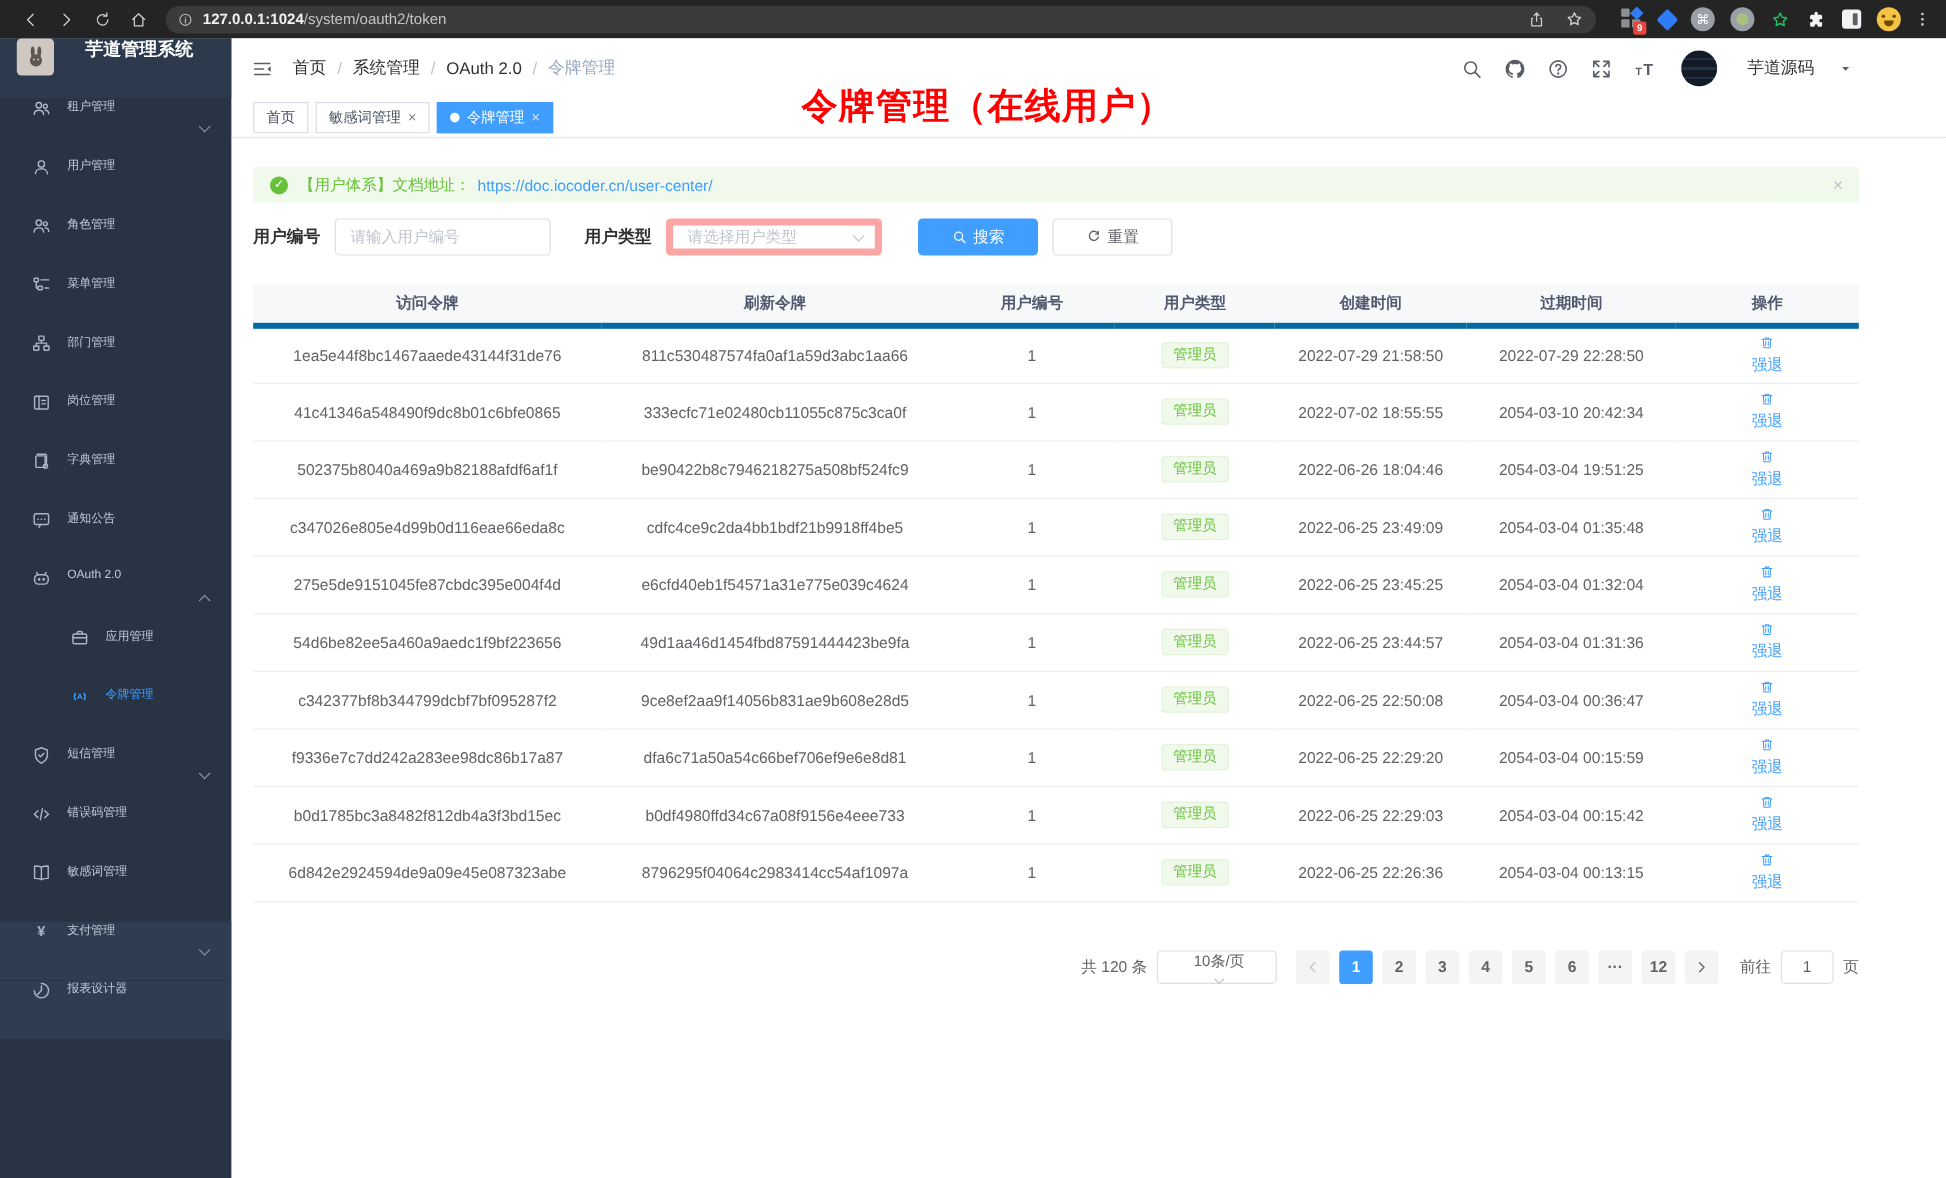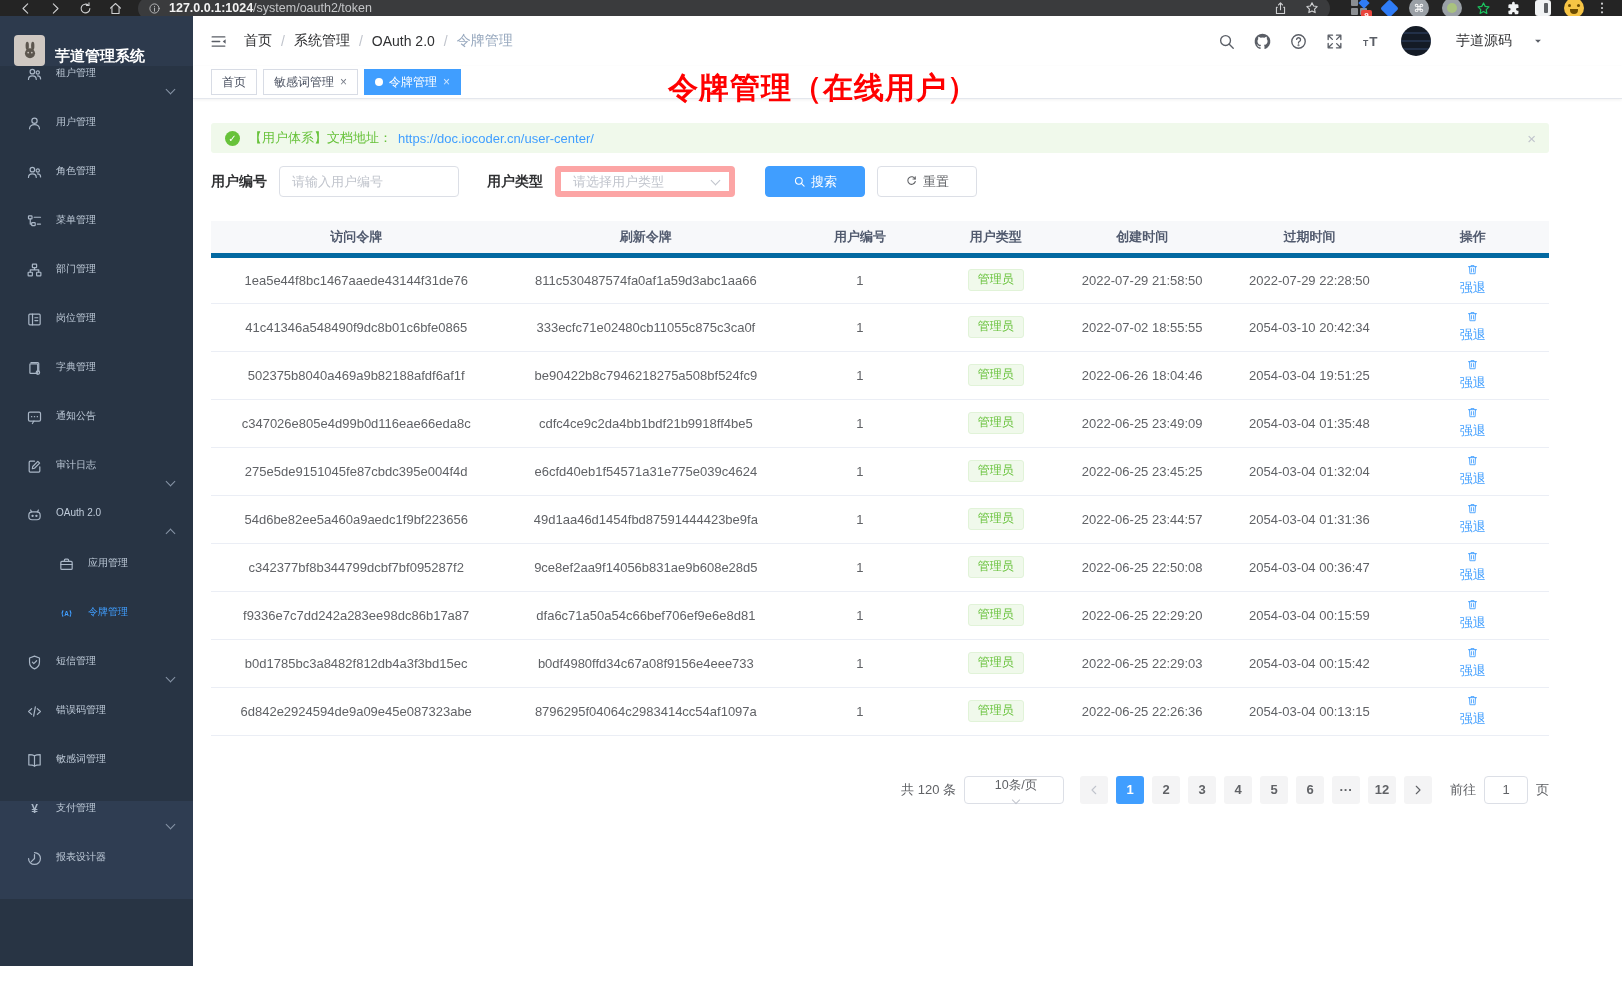--- a/index.html
+++ b/index.html
@@ -3,21 +3,21 @@
 <meta charset="utf-8">
 <style>
   * { box-sizing: border-box; margin: 0; padding: 0; }
   html,body { width:1622px; height:982px; overflow:hidden;
     font-family:"Liberation Sans","DejaVu Sans",sans-serif; background:#fff; position:relative; }
 
   .ic { width:17px; height:17px; display:block; stroke:currentColor; fill:none;
         stroke-width:1.7; stroke-linecap:round; stroke-linejoin:round; }
 
   
-  .chrome { height:16px; background:#242424; display:flex; align-items:center; padding:0 12px 0 10px; }
+  .chrome { height:32px; background:#242424; display:flex; align-items:center; padding:0 12px 0 10px; }
   .chrome .nav-ic { width:30px; display:flex; justify-content:center; color:#cfd0d2; }
   .chrome .nav-ic .ic { width:15px; height:15px; }
   .omnibox { flex:1; height:23px; margin:0 10px 0 8px; background:#3a3b3d; border-radius:12px;
              display:flex; align-items:center; padding:0 10px; color:#bdbec0; font-size:12.5px; }
   .omnibox .ic { width:13px; height:13px; }
   .url-host { color:#f2f2f2; font-weight:700; margin-left:8px; }
   .url-path { color:#c4c5c7; }
   .omni-spacer { flex:1; }
   .omni-ic { margin-left:16px; color:#cfd0d2; display:flex; }
   .ext-cluster { display:flex; align-items:center; gap:13px; margin:0 10px; }
@@ -38,21 +38,21 @@
   .ext-face { width:20px; height:20px; border-radius:50%; background:#f6c445; position:relative; }
   .ext-face::before { content:""; position:absolute; left:4px; top:6px; width:3px; height:3px; border-radius:50%;
                       background:#6d4c00; box-shadow:9px 0 0 #6d4c00; }
   .ext-face::after { content:""; position:absolute; left:6px; top:11px; width:8px; height:5px; background:#6d4c00;
                      border-radius:0 0 8px 8px; }
   .chrome-menu { color:#cfd0d2; display:flex; }
 
   
   .app { display:flex; height:950px; }
   .sidebar { width:193px; background:#283444; flex:none; display:flex; flex-direction:column; }
-  .logo { height:50px; background:#2d3a4d; display:flex; align-items:flex-end; gap:10px; padding-left:14px; flex:none; }
+  .logo { height:50px; background:#2d3a4d; display:flex; align-items:flex-start; gap:26px; padding-left:14px; flex:none; }
   .logo-avatar { width:31px; height:31px; border-radius:4px; background:#cfc8c2; display:flex; align-items:center; justify-content:center; color:#5d564f; }
   .logo-title { color:#fff; font-size:15px; font-weight:700; }
   .menu { flex:1; }
   .menu-item { display:flex; align-items:flex-start; height:49px; padding:0 16px 0 26px; color:#bfcbd9;
                font-size:10px; position:relative; cursor:pointer; }
   .menu-item .mi { width:18px; margin-right:12px; display:flex; color:#a9b6c6; }
   .menu-item.sub { padding-left:58px; }
   .menu-item.active { color:#409eff; }
   .menu-item.active .mi { color:#409eff; }
   .menu-item.alt { background:#2f3d52; }
@@ -449,29 +449,20 @@
           <span class="mi">
             <svg class="ic" viewBox="0 0 24 24">
               <use href="#sym-chat"></use>
             </svg>
           </span>
           <span>通知公告</span>
         </div>
         <div class="menu-item">
           <span class="mi">
             <svg class="ic" viewBox="0 0 24 24">
-              <use href="#sym-edit"></use>
-            </svg>
-          </span>
-          <span>审计日志</span>
-          <span class="chev"></span>
-        </div>
-        <div class="menu-item">
-          <span class="mi">
-            <svg class="ic" viewBox="0 0 24 24">
               <use href="#sym-robot"></use>
             </svg>
           </span>
           <span>OAuth 2.0</span>
           <span class="chev up"></span>
         </div>
         <div class="menu-item sub">
           <span class="mi">
             <svg class="ic" viewBox="0 0 24 24">
               <use href="#sym-briefcase"></use>

